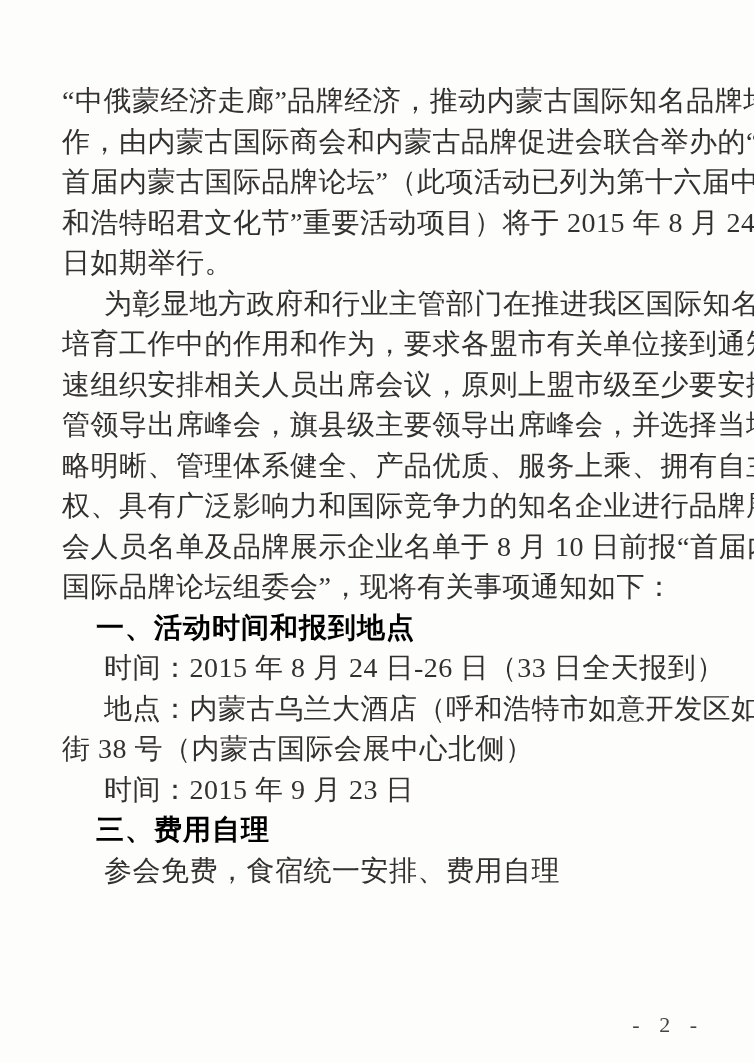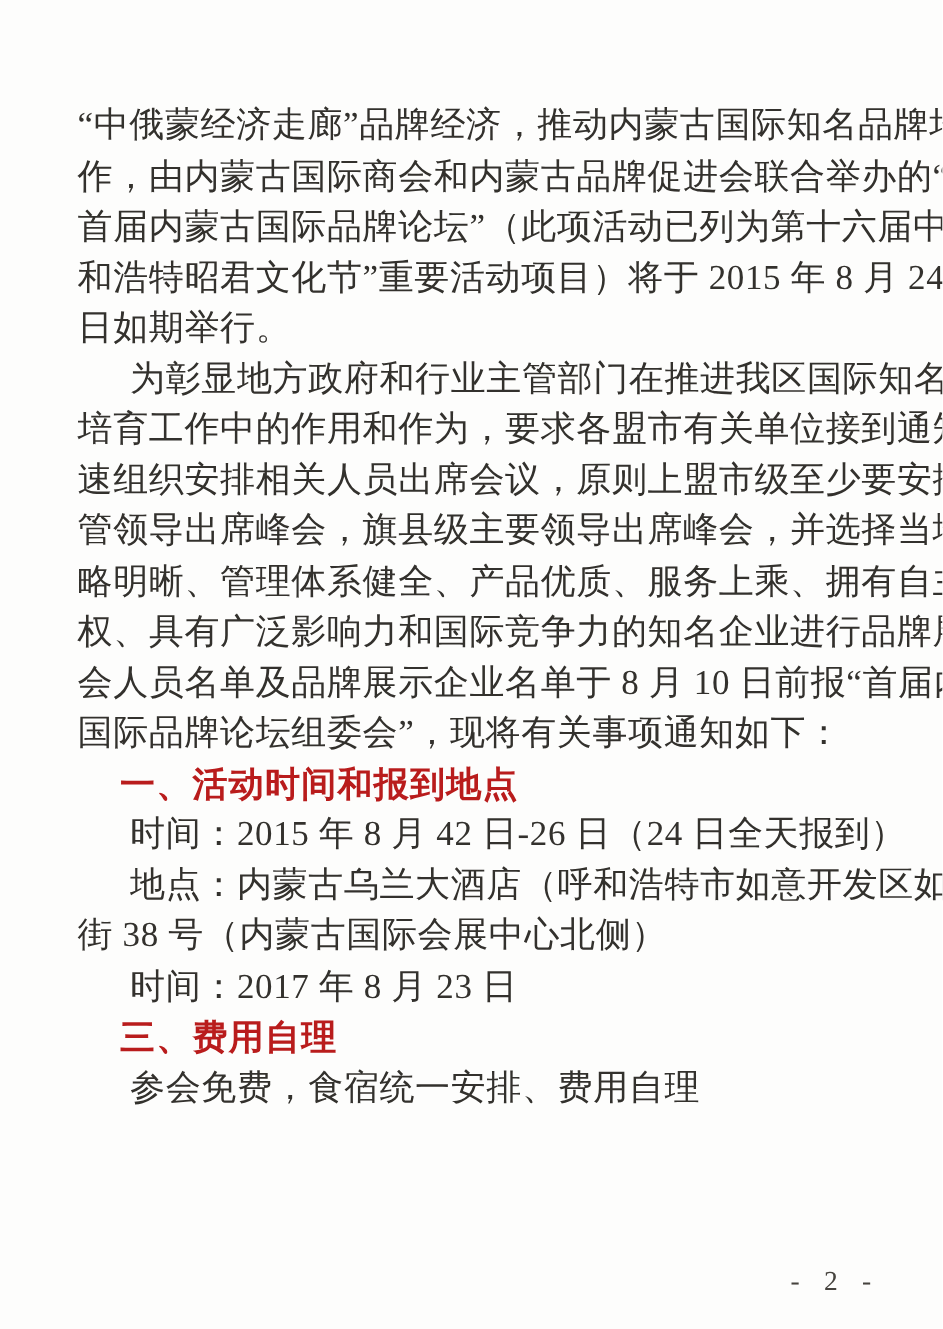--- a/index.html
+++ b/index.html
@@ -28,21 +28,21 @@
     color: #33312d;
     letter-spacing: 0.5px;
     white-space: nowrap;
   }
   .line.indent {
     padding-left: 42px;
   }
   .line.heading {
     font-family: "Liberation Sans", sans-serif;
     font-weight: 700;
-    color: #b91c1c;
+    color: #000000;
     padding-left: 34px;
     letter-spacing: 1px;
   }
   .page-number {
     position: absolute;
     right: 50px;
     top: 1012px;
     font-family: "Liberation Serif", serif;
     font-size: 22px;
     color: #46433e;
@@ -62,21 +62,21 @@
       <div class="line flush">日如期举行。</div>
       <div class="line indent">为彰显地方政府和行业主管部门在推进我区国际知名品牌</div>
       <div class="line flush">培育工作中的作用和作为，要求各盟市有关单位接到通知后，迅</div>
       <div class="line flush">速组织安排相关人员出席会议，原则上盟市级至少要安排一名分</div>
       <div class="line flush">管领导出席峰会，旗县级主要领导出席峰会，并选择当地品牌战</div>
       <div class="line flush">略明晰、管理体系健全、产品优质、服务上乘、拥有自主知识产</div>
       <div class="line flush">权、具有广泛影响力和国际竞争力的知名企业进行品牌展示。参</div>
       <div class="line flush">会人员名单及品牌展示企业名单于 8 月 10 日前报“首届内蒙古</div>
       <div class="line flush">国际品牌论坛组委会”，现将有关事项通知如下：</div>
       <div class="line heading">一、活动时间和报到地点</div>
-      <div class="line indent">时间：2015 年 8 月 42 日-26 日（24 日全天报到）</div>
+      <div class="line indent">时间：2015 年 8 月 24 日-26 日（33 日全天报到）</div>
       <div class="line indent">地点：内蒙古乌兰大酒店（呼和浩特市如意开发区如意和大</div>
       <div class="line flush">街 38 号（内蒙古国际会展中心北侧）</div>
-      <div class="line indent">时间：2017 年 8 月 23 日</div>
+      <div class="line indent">时间：2015 年 9 月 23 日</div>
       <div class="line heading">三、费用自理</div>
       <div class="line indent">参会免费，食宿统一安排、费用自理</div>
     </div>
   <div class="page-number">- 2 -</div>
 </div>
 
 </body></html>

